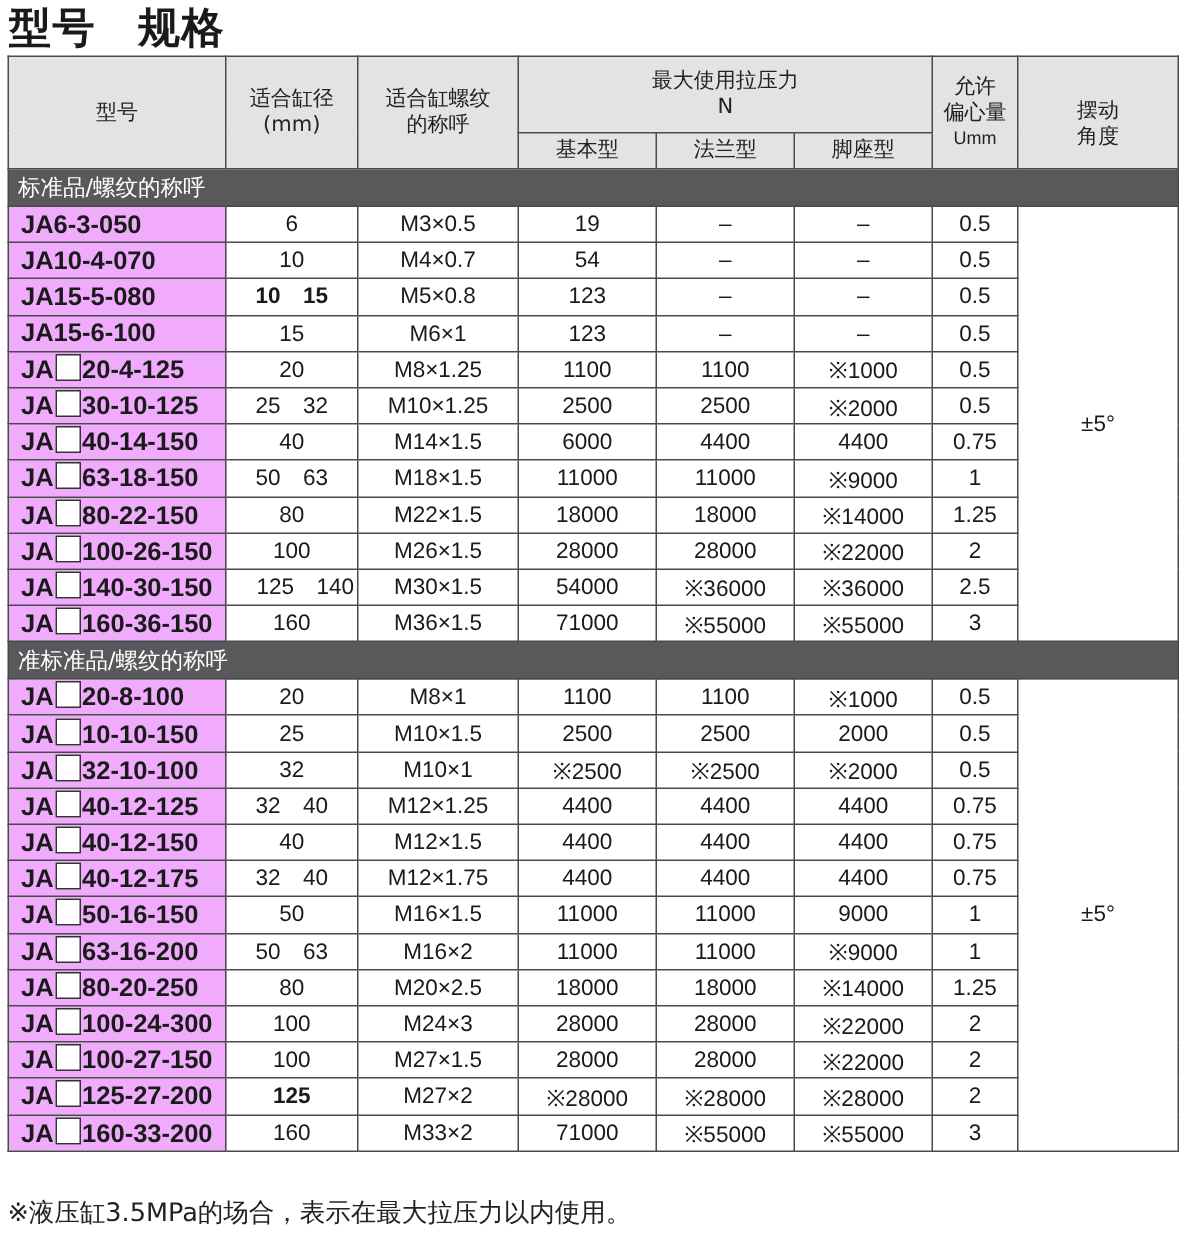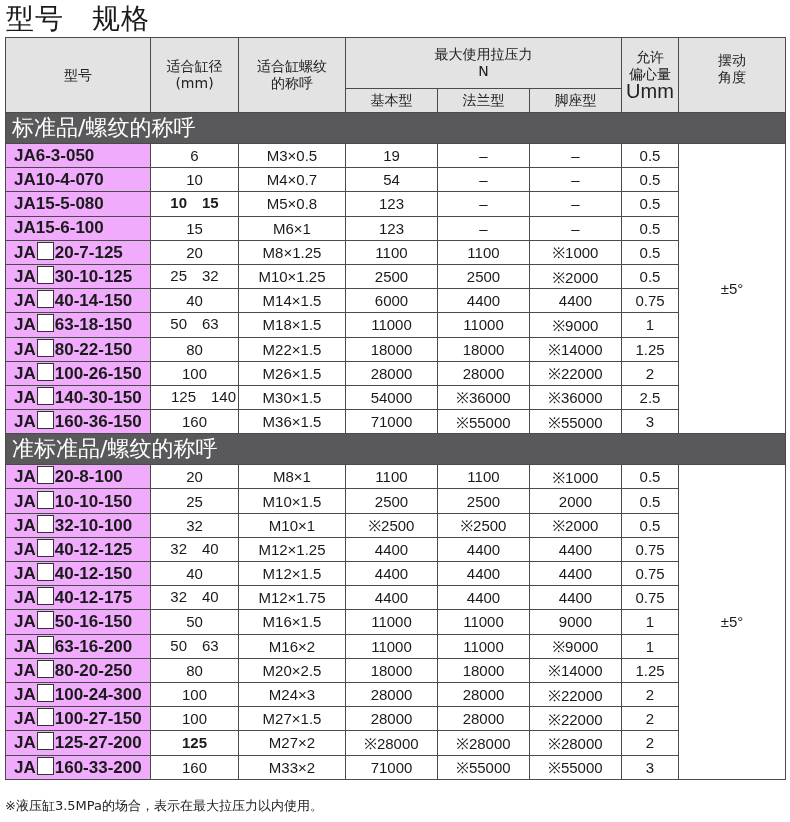--- a/index.html
+++ b/index.html
@@ -1,29 +1,29 @@
 <!DOCTYPE html>
 <html><head>
 <meta charset="utf-8">
 <style>
   html, body { margin: 0; padding: 0; background: #ffffff; }
   body { width: 790px; height: 822px; position: relative; overflow: hidden;
          font-family: "DejaVu Sans", "Liberation Sans", sans-serif; color: #1a1a1a; }
-  .title { position: absolute; left: 6px; top: 2px; font-size: 28px; line-height: 34px; color: #1a1a1a; letter-spacing: 1px; }
+  .title { position: absolute; left: 6px; top: 2px; font-size: 28px; line-height: 34px; color: #1a1a1a; letter-spacing: 1px; font-weight: bold; }
   .title span + span { margin-left: 28px; }
   table.spec { position: absolute; left: 5px; top: 37px; border-collapse: collapse; table-layout: fixed; width: 780px; }
   table.spec td, table.spec th { border: 1.5px solid #4a4a4a; padding: 0; text-align: center; vertical-align: middle; }
   th { background: #e3e3e3; font-weight: normal; font-size: 14px; line-height: 17px; color: #222; }
   th.sub { height: 23px; }
-  tr.sec td { background: #59595b; color: #ffffff; text-align: left; font-size: 22px; height: 24px; padding-left: 6px; border-color: #4a4a4a; }
+  tr.sec td { background: #59595b; color: #ffffff; text-align: left; font-size: 15px; height: 24px; padding-left: 6px; border-color: #4a4a4a; }
   tr.row td { height: 23.2px; font-family: "Liberation Sans", sans-serif; font-size: 15px; }
   td.model { background: #f0abfc; text-align: left !important; padding-left: 8px !important; font-weight: bold; font-size: 17px !important; white-space: nowrap; }
   .box { display: inline-block; width: 15px; height: 16px; border: 1.5px solid #333; background: #fff; vertical-align: -2px; margin: 0 1px; }
   td.angle { font-size: 15px; background: #fff; }
-  .note { position: absolute; left: 5px; top: 797px; font-size: 13px; color: #222; }
+  .note { position: absolute; left: 5px; top: 797px; font-size: 17px; color: #222; }
 </style>
 </head>
 <body>
 
 <div class="title">
   <span>型号</span><span>规格</span>
 </div>
 
 <table class="spec" id="spec-table">
   <colgroup>
@@ -35,22 +35,22 @@
       <col style="width:92px">
       <col style="width:57px">
       <col style="width:107px">
   </colgroup>
   <thead>
     <tr style="height:51px">
       <th rowspan="2">型号</th>
       <th rowspan="2"><span>适合缸径</span><br><span>(mm)</span></th>
       <th rowspan="2"><span>适合缸螺纹</span><br><span>的称呼</span></th>
       <th colspan="3"><span>最大使用拉压力</span><br><span>N</span></th>
-      <th rowspan="2"><span>允许</span><br><span>偏心量</span><br><span style="font-family:'Liberation Sans',sans-serif;font-size:20px">Umm</span></th>
-      <th rowspan="2" style="vertical-align:top;padding-top:14px"><span>摆动</span><br><span>角度</span></th>
+      <th rowspan="2"><span>允许</span><br><span>偏心量</span><br><span style="font-family:'Liberation Sans',sans-serif;font-size:12px">Umm</span></th>
+      <th rowspan="2" style="vertical-align:top;padding-top:28px"><span>摆动</span><br><span>角度</span></th>
     </tr>
     <tr>
       <th class="sub">基本型</th>
       <th class="sub">法兰型</th>
       <th class="sub">脚座型</th>
     </tr>
   </thead>
   <tbody id="spec-body">
       <tr class="sec">
         <td colspan="8">标准品/螺纹的称呼</td>
@@ -86,21 +86,21 @@
       <tr class="row">
         <td class="model"><span>JA15-6-100</span></td>
         <td style="white-space: pre;">15</td>
         <td>M6×1</td>
         <td>123</td>
         <td>–</td>
         <td>–</td>
         <td>0.5</td>
       </tr>
       <tr class="row">
-        <td class="model"><span>JA</span><span class="box"></span><span>20-7-125</span></td>
+        <td class="model"><span>JA</span><span class="box"></span><span>20-4-125</span></td>
         <td style="white-space: pre;">20</td>
         <td>M8×1.25</td>
         <td>1100</td>
         <td>1100</td>
         <td>※1000</td>
         <td>0.5</td>
       </tr>
       <tr class="row">
         <td class="model"><span>JA</span><span class="box"></span><span>30-10-125</span></td>
         <td style="white-space: pre;">25　32</td>

